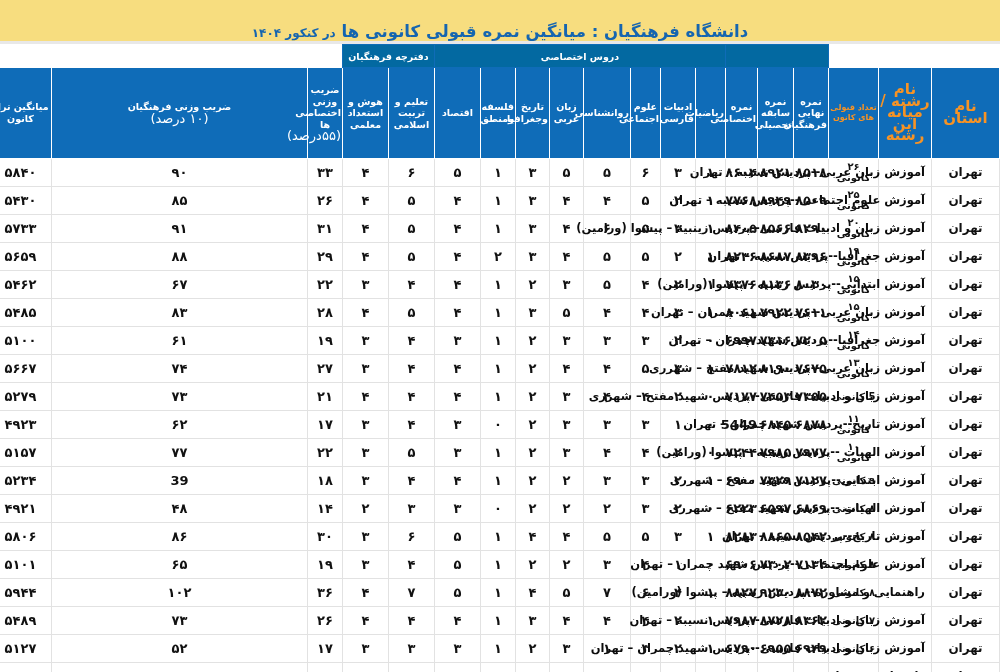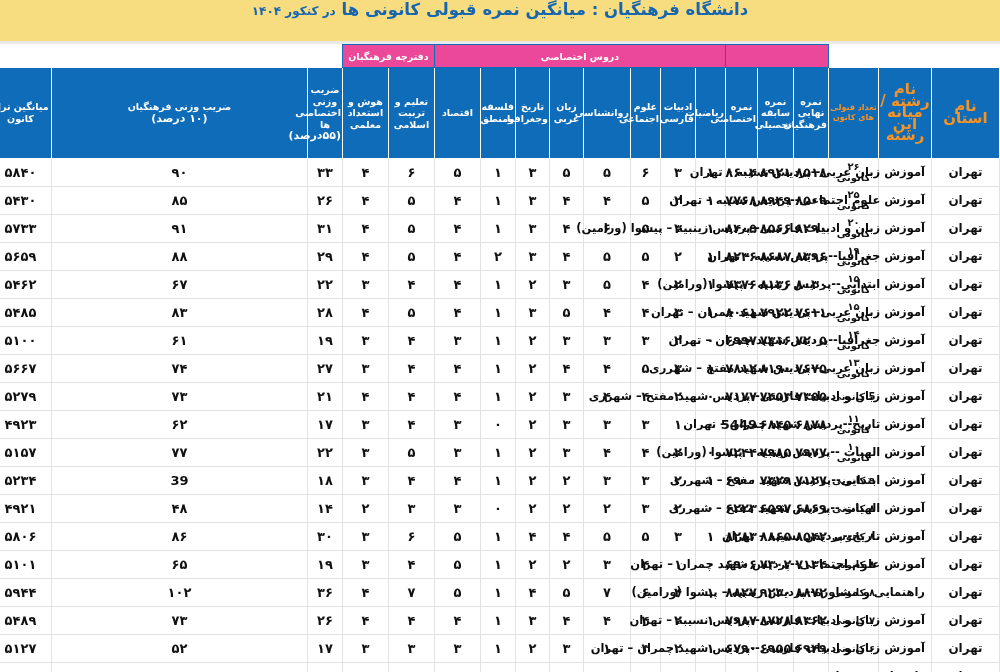--- a/index.html
+++ b/index.html
@@ -13,21 +13,21 @@
   #page{
     width:1000px;height:672px;
     position:relative;
     background:#ffffff;
   }
   
   .banner{
     height:44px;
     background:#f7dd7f;
     border-bottom:3px solid #e8e8e8;
-    display:flex;align-items:flex-start;justify-content:center;
+    display:flex;align-items:flex-end;justify-content:center;
     box-sizing:border-box;
   }
   .banner-text{
     color:#1565b0;
     font-weight:bold;
     font-size:16.5px;
     letter-spacing:0;
     white-space:nowrap;
     direction:rtl;
   }
@@ -46,21 +46,21 @@
     vertical-align:middle;
     box-sizing:border-box;
   }
   
   tr.grouprow td{
     height:23px;
     background:#ffffff;
     border:none;
   }
   tr.grouprow td.gh{
-    background:#ec4899;
+    background:#0369a1;
     color:#ffffff;
     font-size:9.5px;
     font-weight:bold;
     border:1px solid #0f6cb8;
     margin-left:10px;
   }
   tr.grouprow td.blank{
     background:#ffffff;
     border:none;
   }
@@ -81,21 +81,21 @@
     line-height:10px;
   }
   tr.headrow td.wide{
     font-size:15px;
     color:#f79324;
   }
   tr.headrow td.prov{
     font-size:15px;
     color:#f79324;
   }
-  .pct{font-size:11px;font-weight:bold;display:block;}
+  .pct{font-size:13px;font-weight:normal;display:block;}
   
   tr.datarow td{
     height:28px;
     background:#ffffff;
     font-size:13px;
     font-weight:bold;
     color:#111111;
     border:1px solid #e2e2e2;
   }
   tr.datarow td.cnt{

